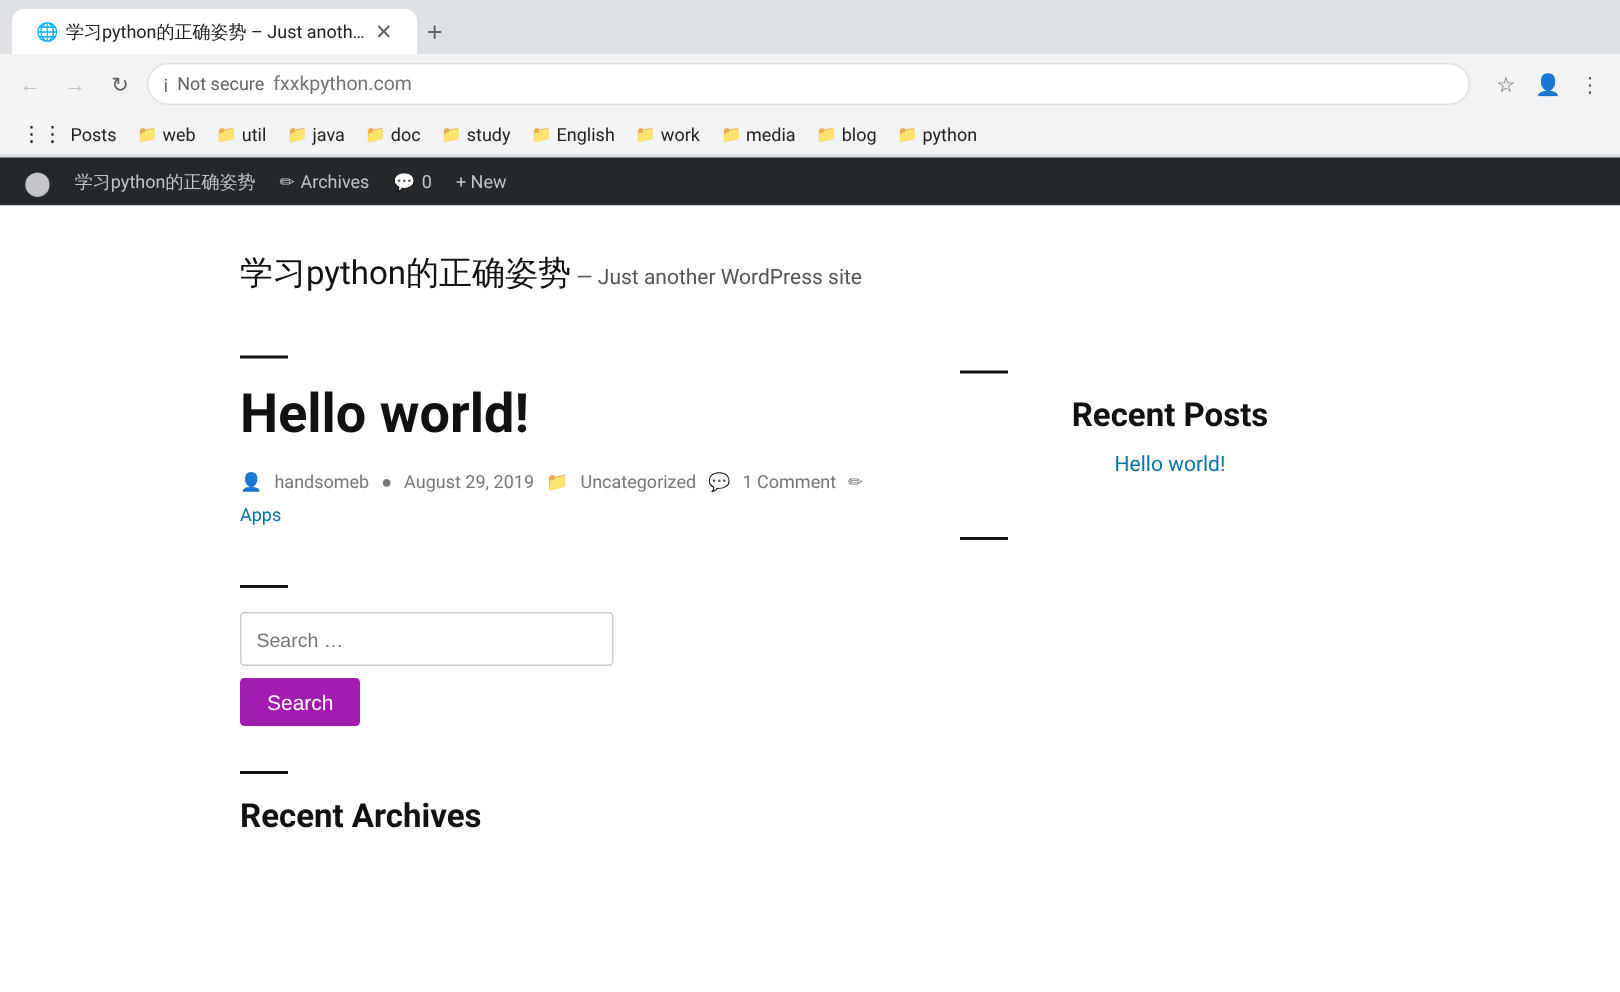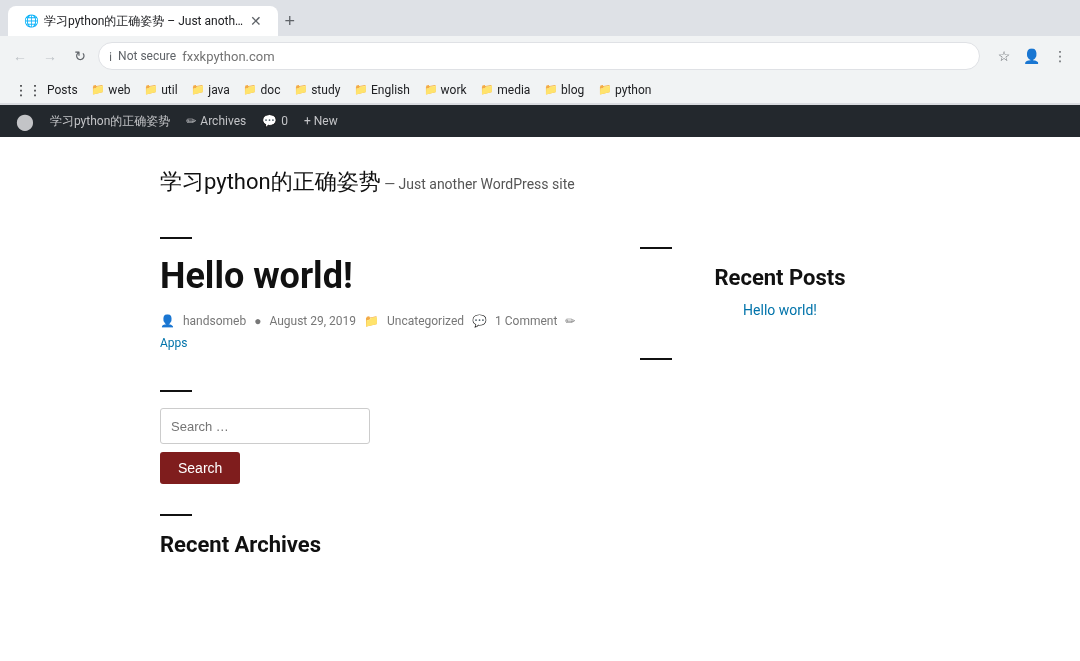--- a/index.html
+++ b/index.html
@@ -182,32 +182,32 @@
       font-weight: 700;
       color: #111;
       margin-bottom: 12px;
     }
 
     
     .search-widget {
       margin-bottom: 30px;
     }
     .search-input {
-      width: 210px;
+      width: 249px;
       height: 36px;
       border: 1px solid #ccc;
       border-radius: 3px;
       padding: 0 10px;
       font-size: 13px;
       color: #aaa;
       display: block;
       margin-bottom: 8px;
     }
     .search-button {
-      background: #7f1d1d;
+      background: #a21caf;
       color: #fff;
       border: none;
       padding: 8px 18px;
       border-radius: 3px;
       font-size: 14px;
       cursor: pointer;
       font-weight: 500;
     }
 
     

